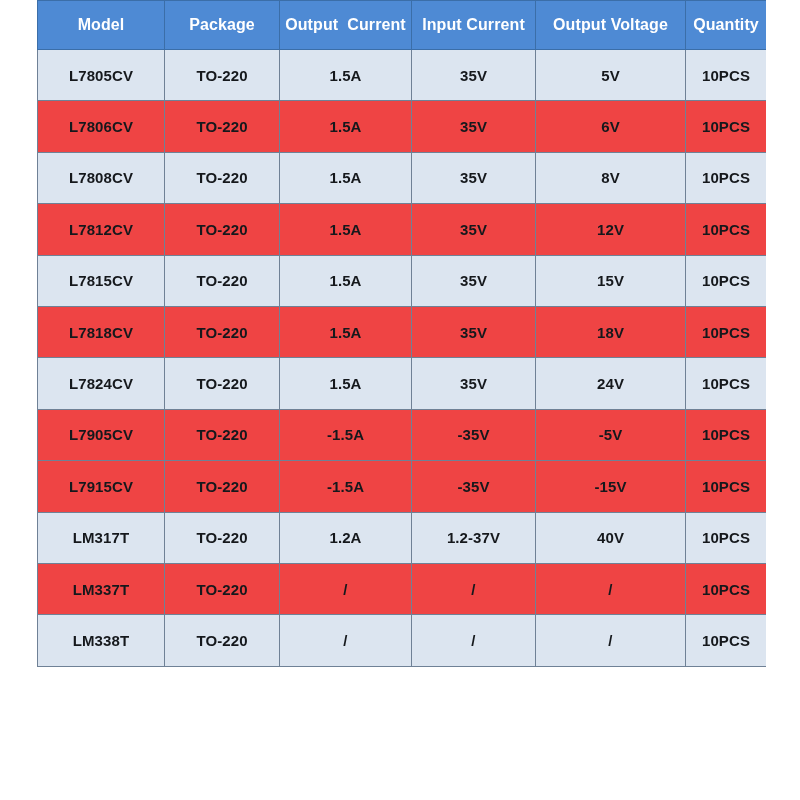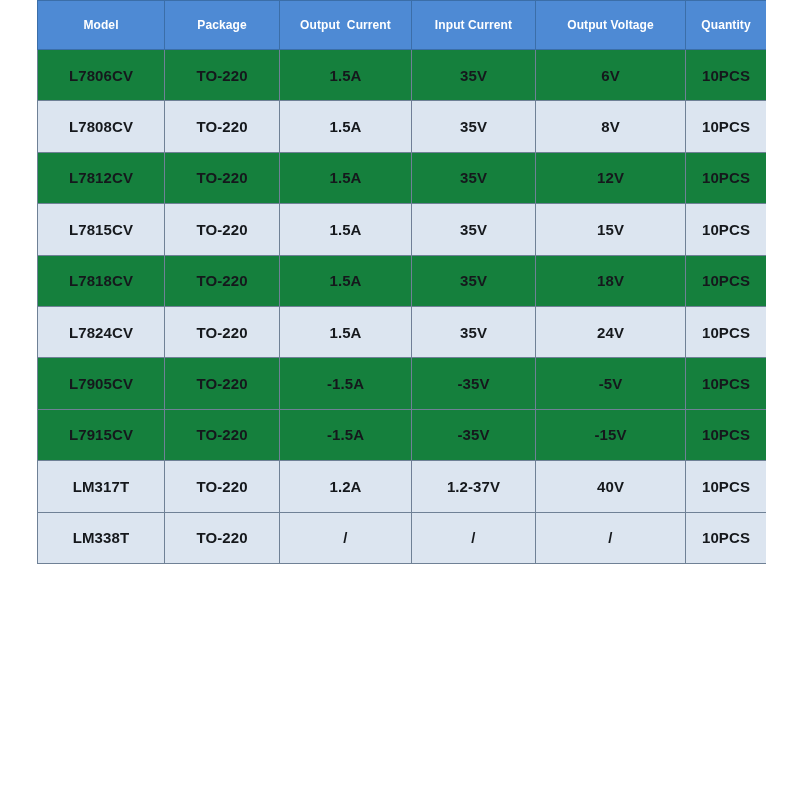--- a/index.html
+++ b/index.html
@@ -39,37 +39,37 @@
     text-align: center;
     vertical-align: middle;
     font-weight: bold;
     letter-spacing: 0.1px;
   }
 
   table.spec-table thead th {
     background: #4e8ad4;
     color: #ffffff;
     height: 46px;
-    font-size: 12px;
+    font-size: 16px;
     border-color: #3b6ea8;
     white-space: pre;
   }
 
   table.spec-table tbody td {
     height: 48.4px;
     font-size: 15px;
     color: #15181c;
   }
 
   table.spec-table tbody tr.row-light td {
     background: #dce5f0;
   }
 
   table.spec-table tbody tr.row-dark td {
-    background: #15803d;
+    background: #ef4444;
     text-align: center;
   }
 </style>
 </head>
 <body>
 
 <div id="spec-table-wrap">
   <table class="spec-table">
     <colgroup>
       <col class="c-model">
@@ -83,20 +83,28 @@
       <tr id="header-row">
           <th>Model</th>
           <th>Package</th>
           <th>Output  Current</th>
           <th>Input Current</th>
           <th>Output Voltage</th>
           <th>Quantity</th>
         </tr>
     </thead>
     <tbody id="table-body">
+        <tr class="row-light">
+          <td>L7805CV</td>
+          <td>TO-220</td>
+          <td>1.5A</td>
+          <td>35V</td>
+          <td>5V</td>
+          <td>10PCS</td>
+        </tr>
         <tr class="row-dark">
           <td>L7806CV</td>
           <td>TO-220</td>
           <td>1.5A</td>
           <td>35V</td>
           <td>6V</td>
           <td>10PCS</td>
         </tr>
         <tr class="row-light">
           <td>L7808CV</td>
@@ -155,20 +163,28 @@
           <td>10PCS</td>
         </tr>
         <tr class="row-light">
           <td>LM317T</td>
           <td>TO-220</td>
           <td>1.2A</td>
           <td>1.2-37V</td>
           <td>40V</td>
           <td>10PCS</td>
         </tr>
+        <tr class="row-dark">
+          <td>LM337T</td>
+          <td>TO-220</td>
+          <td>/</td>
+          <td>/</td>
+          <td>/</td>
+          <td>10PCS</td>
+        </tr>
         <tr class="row-light">
           <td>LM338T</td>
           <td>TO-220</td>
           <td>/</td>
           <td>/</td>
           <td>/</td>
           <td>10PCS</td>
         </tr>
       </tbody>
   </table>

